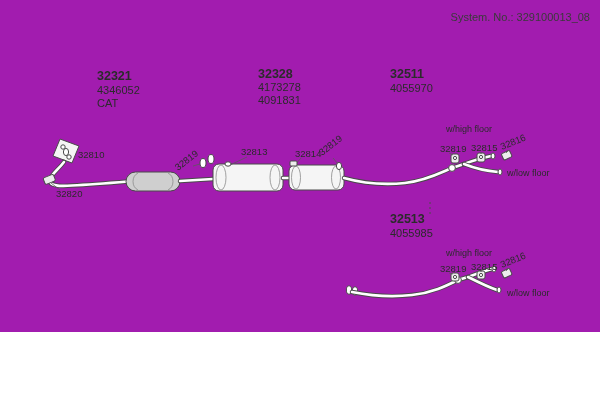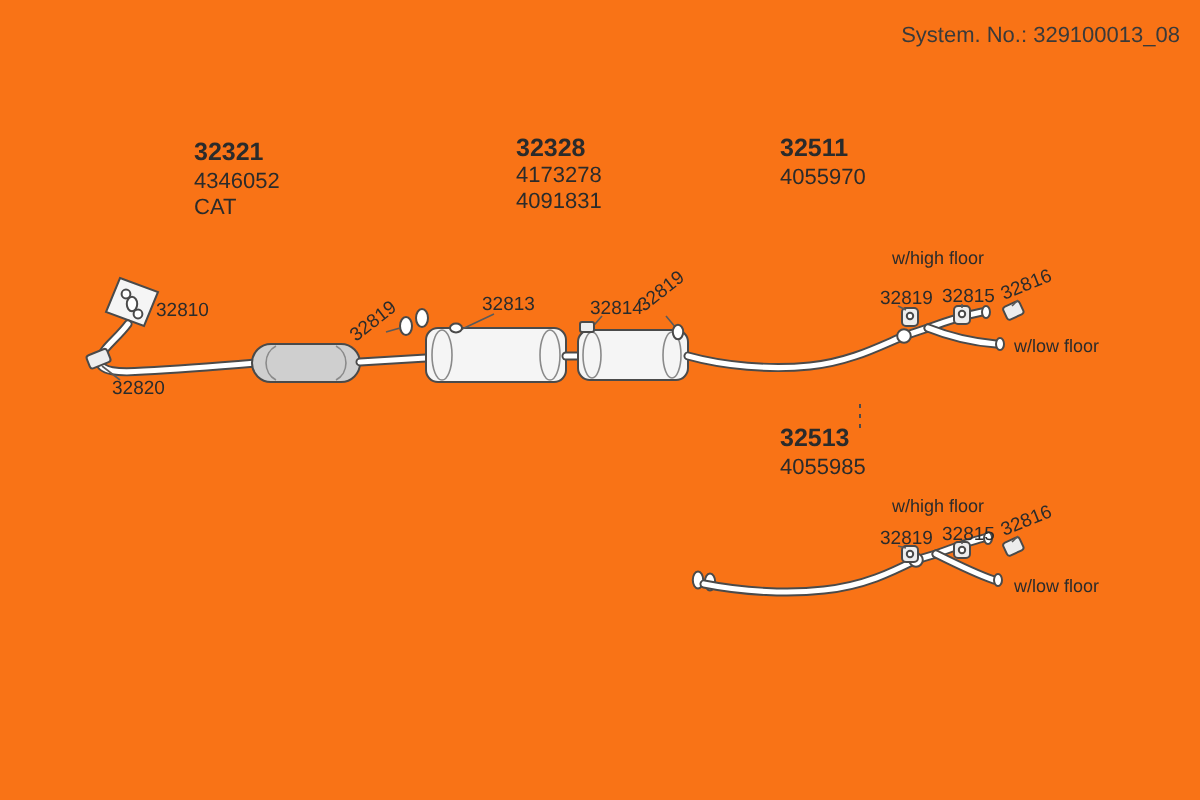--- a/index.html
+++ b/index.html
@@ -1,19 +1,19 @@
 <!DOCTYPE html>
 <html><head>
 <meta charset="utf-8">
 <style>
   html,body{margin:0;padding:0;background:#fff;}
   .page{
     position:relative;
-    width:600px;height:400px;
-    background:#f97316;
+    width:600px;height:332px;
+    background:#a21caf;
     font-family:"Liberation Sans", sans-serif;
     overflow:hidden;
   }
   svg{display:block;}
   text{fill:#2b2b2b;font-family:"Liberation Sans", sans-serif;}
   .sysno{font-size:11px;fill:#3a3a3a;}
   .code{font-size:12.5px;font-weight:bold;}
   .ref{font-size:11px;}
   .callout{font-size:9.5px;}
   .floor{font-size:9px;}

